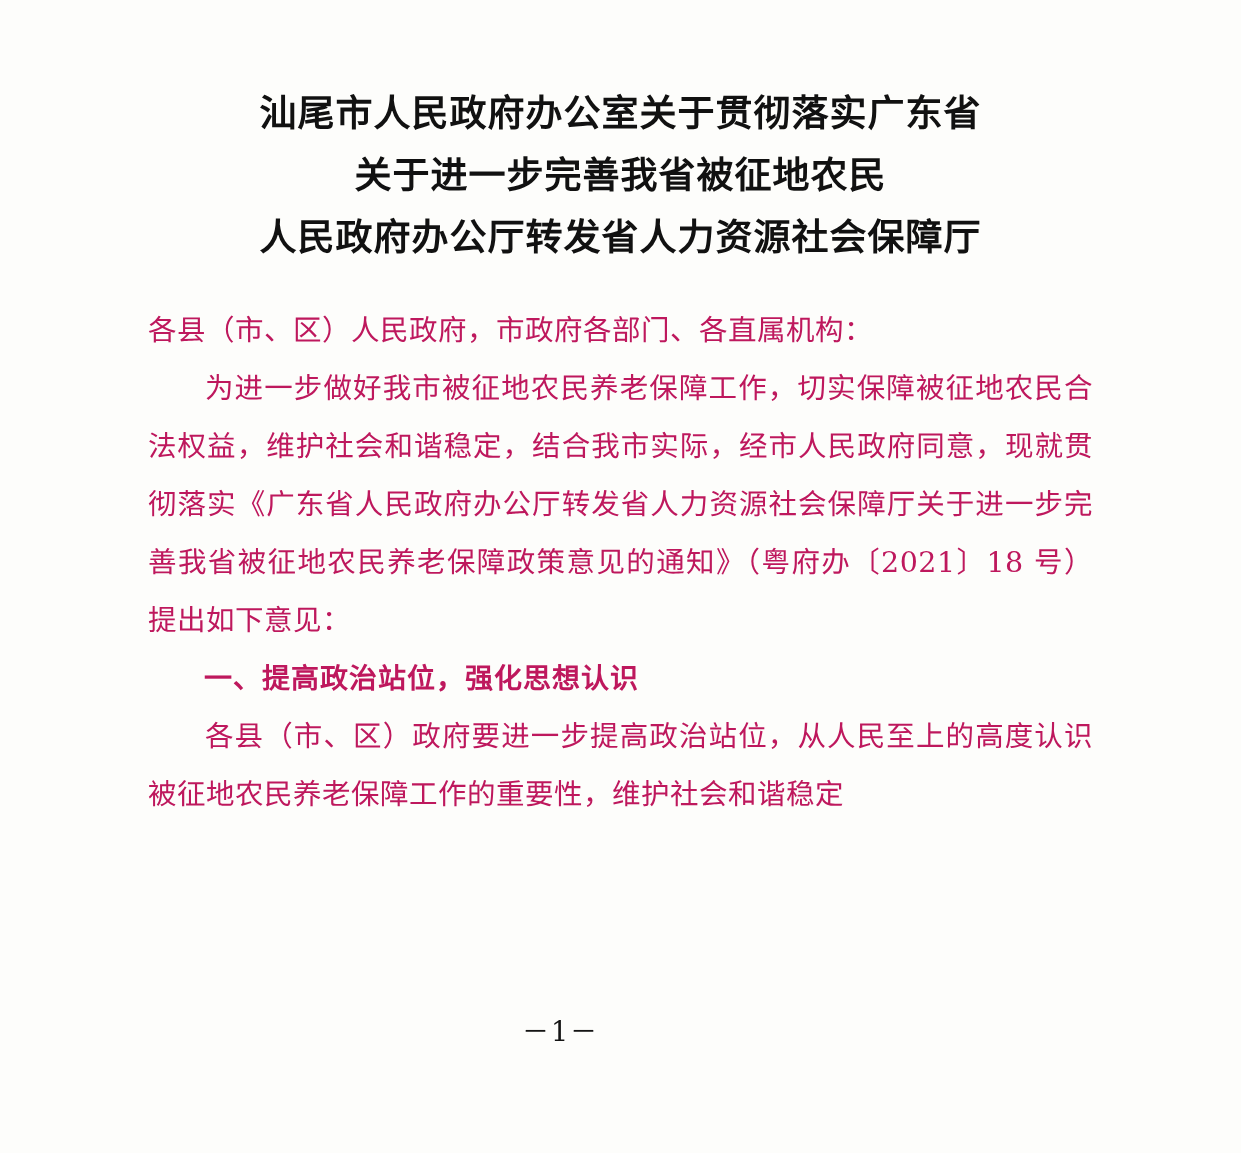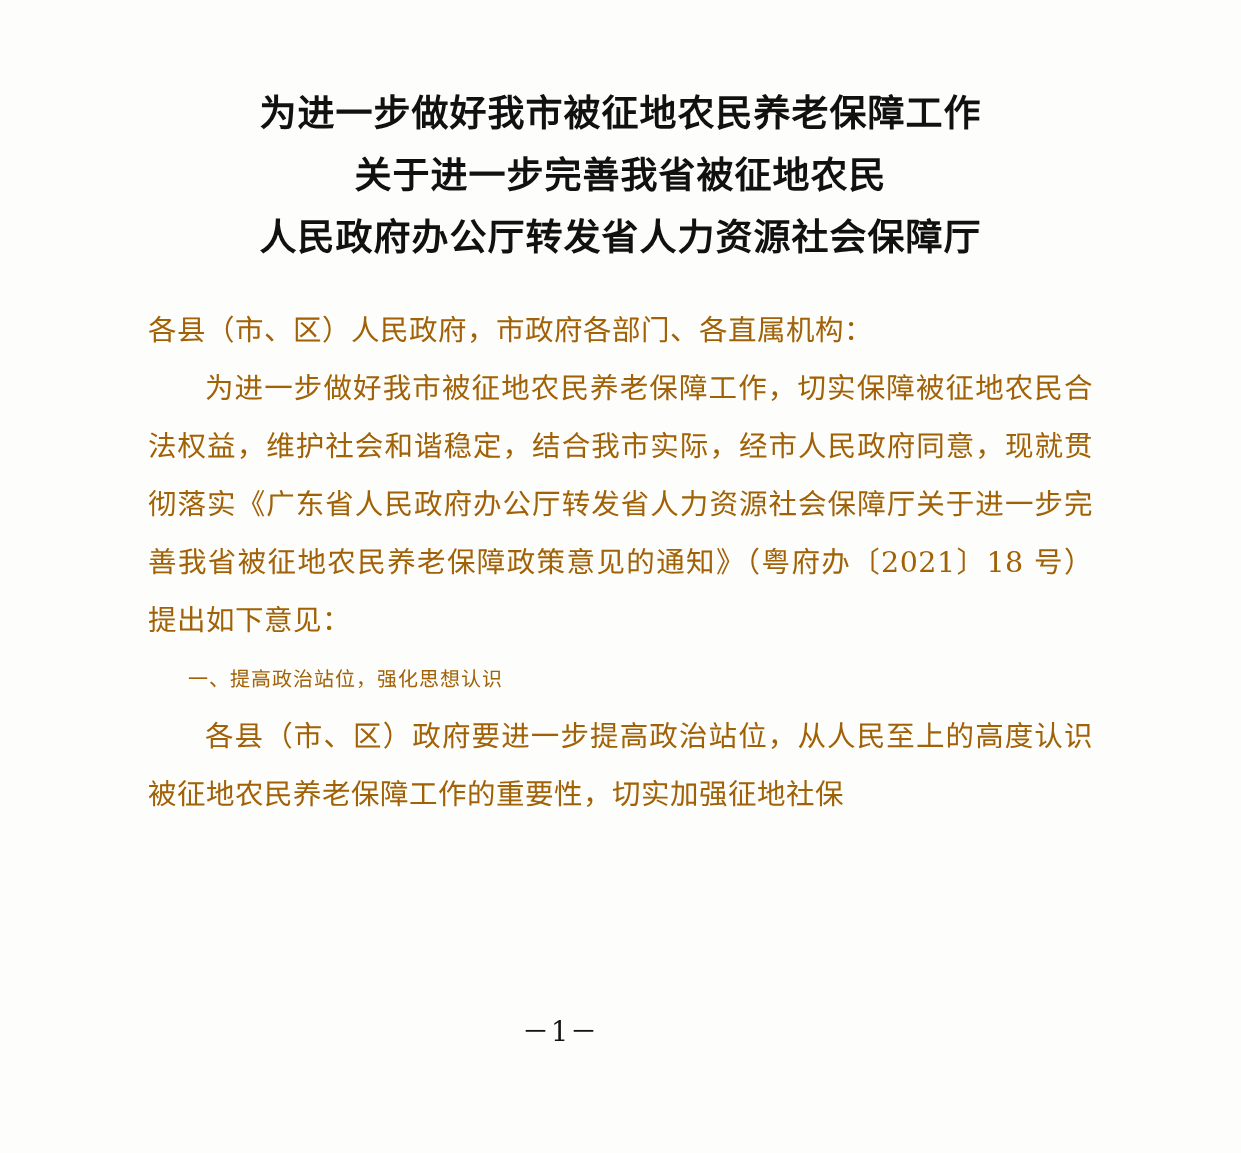--- a/index.html
+++ b/index.html
@@ -47,35 +47,35 @@
     white-space: nowrap;
   }
 
   
   .para {
     font-size: 28.5px;
     line-height: 58px;
     letter-spacing: 0.5px;
     text-align: justify;
     text-justify: inter-ideograph;
-    color: #a16207;
+    color: #be185d;
     margin: 0;
   }
   .para.addressee {
     text-indent: 0;
     margin-top: 34px;
   }
   .para.indent {
     text-indent: 2em;
   }
   .para.section-heading {
     text-indent: 2em;
-    font-weight: normal;
+    font-weight: bold;
     font-family: "DejaVu Sans", "Liberation Sans", sans-serif;
-    font-size: 20px;
+    font-size: 28px;
     letter-spacing: 1px;
   }
 
   
   .page-number {
     position: absolute;
     left: 0;
     top: 1010px;
     width: 1241px;
     text-align: center;
@@ -87,30 +87,30 @@
   }
 </style>
 </head>
 <body>
 
 <div class="page">
 
   <div class="doc-body">
 
     <div class="title-block">
-      <span class="title-line">为进一步做好我市被征地农民养老保障工作</span>
+      <span class="title-line">汕尾市人民政府办公室关于贯彻落实广东省</span>
       <span class="title-line">关于进一步完善我省被征地农民</span>
       <span class="title-line">人民政府办公厅转发省人力资源社会保障厅</span>
     </div>
 
     <p class="para addressee">各县（市、区）人民政府，市政府各部门、各直属机构：</p>
 
     <p class="para indent">为进一步做好我市被征地农民养老保障工作，切实保障被征地农民合法权益，维护社会和谐稳定，结合我市实际，经市人民政府同意，现就贯彻落实《广东省人民政府办公厅转发省人力资源社会保障厅关于进一步完善我省被征地农民养老保障政策意见的通知》（粤府办〔2021〕18 号）提出如下意见：</p>
 
     <p class="para section-heading">一、提高政治站位，强化思想认识</p>
 
-    <p class="para indent">各县（市、区）政府要进一步提高政治站位，从人民至上的高度认识被征地农民养老保障工作的重要性，切实加强征地社保</p>
+    <p class="para indent">各县（市、区）政府要进一步提高政治站位，从人民至上的高度认识被征地农民养老保障工作的重要性，维护社会和谐稳定</p>
 
   </div>
 
   <div class="page-number">－1－</div>
 
 </div>
 
 </body></html>

